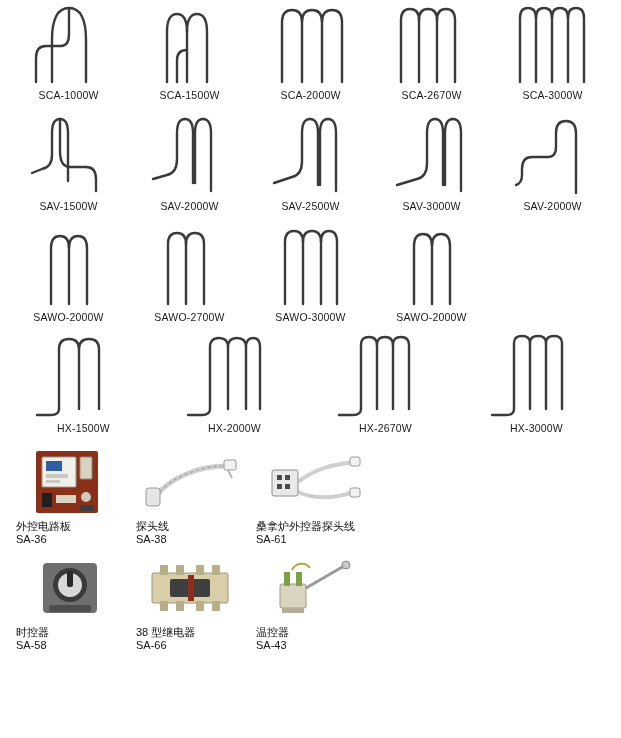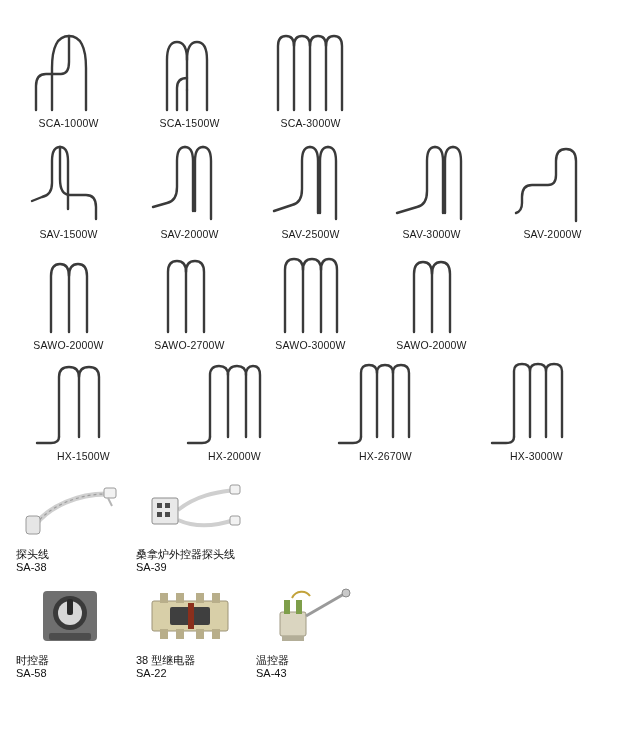--- a/index.html
+++ b/index.html
@@ -12,21 +12,20 @@
     height: 738px;
     font-family: "Liberation Sans", sans-serif;
     color: #111;
     overflow: hidden;
     position: relative;
   }
   .sheet {
     width: 621px;
     height: 590px;
     position: relative;
-    margin-top: 28px;
   }
   
   .heater-section {
     padding: 0 8px;
   }
   .heater-row {
     display: flex;
     width: 605px;
   }
   .heater-cell {
@@ -128,21 +127,46 @@
               <path d="M38 32 Q38 14 48 14 Q58 14 58 32 L58 82"></path>
               <path d="M28 82 L28 60 Q28 50 38 50"></path>
               <path d="M48 82 L48 60 Q48 50 38 50" opacity="0"></path>
               <path d="M38 62 L38 82"></path>
             </g>
           </svg>
         </div>
         <div class="heater-label">SCA-1500W</div>
       </div>
 
-
+      <div class="heater-cell">
+        <div class="art">
+          <svg width="82" height="84" viewBox="0 0 82 84">
+            <g fill="none" stroke="#3a3a3a" stroke-width="2.4" stroke-linecap="round" stroke-linejoin="round">
+              <path d="M12 82 L12 22 Q12 10 22 10 Q32 10 32 22 L32 82"></path>
+              <path d="M32 22 Q32 10 42 10 Q52 10 52 22 L52 82"></path>
+              <path d="M52 22 Q52 10 62 10 Q72 10 72 22 L72 82"></path>
+            </g>
+          </svg>
+        </div>
+        <div class="heater-label">SCA-2000W</div>
+      </div>
+
+      <div class="heater-cell">
+        <div class="art">
+          <svg width="82" height="84" viewBox="0 0 82 84">
+            <g fill="none" stroke="#3a3a3a" stroke-width="2.4" stroke-linecap="round" stroke-linejoin="round">
+              <path d="M10 82 L10 20 Q10 9 19 9 Q28 9 28 20 L28 82"></path>
+              <path d="M28 20 Q28 9 37 9 Q46 9 46 20 L46 82"></path>
+              <path d="M46 20 Q46 9 55 9 Q64 9 64 20 L64 82"></path>
+              <path d="M64 20 Q64 9 70 9 Q76 9 76 20 L76 82" opacity="0"></path>
+            </g>
+          </svg>
+        </div>
+        <div class="heater-label">SCA-2670W</div>
+      </div>
 
       <div class="heater-cell">
         <div class="art">
           <svg width="82" height="84" viewBox="0 0 82 84">
             <g fill="none" stroke="#3a3a3a" stroke-width="2.4" stroke-linecap="round" stroke-linejoin="round">
               <path d="M8 82 L8 18 Q8 8 16 8 Q24 8 24 18 L24 82"></path>
               <path d="M24 18 Q24 8 32 8 Q40 8 40 18 L40 82"></path>
               <path d="M40 18 Q40 8 48 8 Q56 8 56 18 L56 82"></path>
               <path d="M56 18 Q56 8 64 8 Q72 8 72 18 L72 82"></path>
             </g>
@@ -339,20 +363,38 @@
         <div class="heater-label">HX-3000W</div>
       </div>
 
     </div>
   </div>
 
   <div class="parts-section">
 
     <div class="parts-row">
 
+      <div class="part-cell">
+        <div class="part-photo">
+          <svg width="80" height="66" viewBox="0 0 80 66">
+            <rect x="6" y="2" width="62" height="62" rx="2" fill="#8a2f18"></rect>
+            <rect x="12" y="8" width="34" height="30" rx="1" fill="#f0efe8" stroke="#9a9a92"></rect>
+            <rect x="16" y="12" width="16" height="10" fill="#2e5fa3"></rect>
+            <rect x="16" y="25" width="22" height="4" fill="#c9c8c0"></rect>
+            <rect x="16" y="31" width="14" height="3" fill="#c9c8c0"></rect>
+            <rect x="50" y="8" width="12" height="22" rx="1" fill="#d8d3c0" stroke="#8d8a78"></rect>
+            <rect x="12" y="44" width="10" height="14" fill="#1f1f1f"></rect>
+            <rect x="26" y="46" width="20" height="8" fill="#d9d4c2"></rect>
+            <circle cx="56" cy="48" r="5" fill="#cfcabb"></circle>
+            <rect x="50" y="56" width="14" height="6" fill="#3c3c3c"></rect>
+          </svg>
+        </div>
+        <div class="part-name">外控电路板</div>
+        <div class="part-code">SA-36</div>
+      </div>
 
 
       <div class="part-cell">
         <div class="part-photo">
           <svg width="100" height="60" viewBox="0 0 100 60">
             <path d="M16 44 C30 26 58 14 86 14" fill="none" stroke="#cfcfcf" stroke-width="5"></path>
             <path d="M16 44 C30 26 58 14 86 14" fill="none" stroke="#9d9d9d" stroke-width="1.2" stroke-dasharray="3 3"></path>
             <rect x="6" y="36" width="14" height="18" rx="3" fill="#e6e6e6" stroke="#9a9a9a"></rect>
             <rect x="84" y="8" width="12" height="10" rx="2" fill="#f2f2f2" stroke="#9a9a9a"></rect>
             <path d="M88 18 L92 26" stroke="#b5b5b5" stroke-width="2"></path>
@@ -370,21 +412,21 @@
             <rect x="14" y="18" width="26" height="26" rx="2" fill="#e9e9e9" stroke="#8d8d8d"></rect>
             <rect x="19" y="23" width="5" height="5" fill="#4a4a4a"></rect>
             <rect x="27" y="23" width="5" height="5" fill="#4a4a4a"></rect>
             <rect x="19" y="32" width="5" height="5" fill="#4a4a4a"></rect>
             <rect x="27" y="32" width="5" height="5" fill="#4a4a4a"></rect>
             <rect x="92" y="5" width="10" height="9" rx="2" fill="#f2f2f2" stroke="#9a9a9a"></rect>
             <rect x="92" y="36" width="10" height="9" rx="2" fill="#f2f2f2" stroke="#9a9a9a"></rect>
           </svg>
         </div>
         <div class="part-name">桑拿炉外控器探头线</div>
-        <div class="part-code">SA-39</div>
+        <div class="part-code">SA-61</div>
       </div>
 
 
     </div>
 
     <div class="parts-row">
 
       <div class="part-cell">
         <div class="part-photo">
           <svg width="78" height="62" viewBox="0 0 78 62">
@@ -409,21 +451,21 @@
             <rect x="70" y="6" width="8" height="10" fill="#b8ae8a"></rect>
             <rect x="18" y="42" width="8" height="10" fill="#b8ae8a"></rect>
             <rect x="34" y="42" width="8" height="10" fill="#b8ae8a"></rect>
             <rect x="54" y="42" width="8" height="10" fill="#b8ae8a"></rect>
             <rect x="70" y="42" width="8" height="10" fill="#b8ae8a"></rect>
             <rect x="28" y="20" width="40" height="18" rx="2" fill="#3f3f3f"></rect>
             <rect x="46" y="16" width="6" height="26" fill="#8b2f1c"></rect>
           </svg>
         </div>
         <div class="part-name">38 型继电器</div>
-        <div class="part-code">SA-22</div>
+        <div class="part-code">SA-66</div>
       </div>
 
       <div class="part-cell">
         <div class="part-photo">
           <svg width="96" height="60" viewBox="0 0 96 60">
             <rect x="18" y="26" width="26" height="24" rx="2" fill="#dad5c0" stroke="#a09a84"></rect>
             <rect x="22" y="14" width="6" height="14" fill="#7e9e4a"></rect>
             <rect x="34" y="14" width="6" height="14" fill="#7e9e4a"></rect>
             <path d="M44 30 L82 8" stroke="#9a9a9a" stroke-width="3"></path>
             <circle cx="84" cy="7" r="4" fill="#c9c9c9" stroke="#8a8a8a"></circle>

